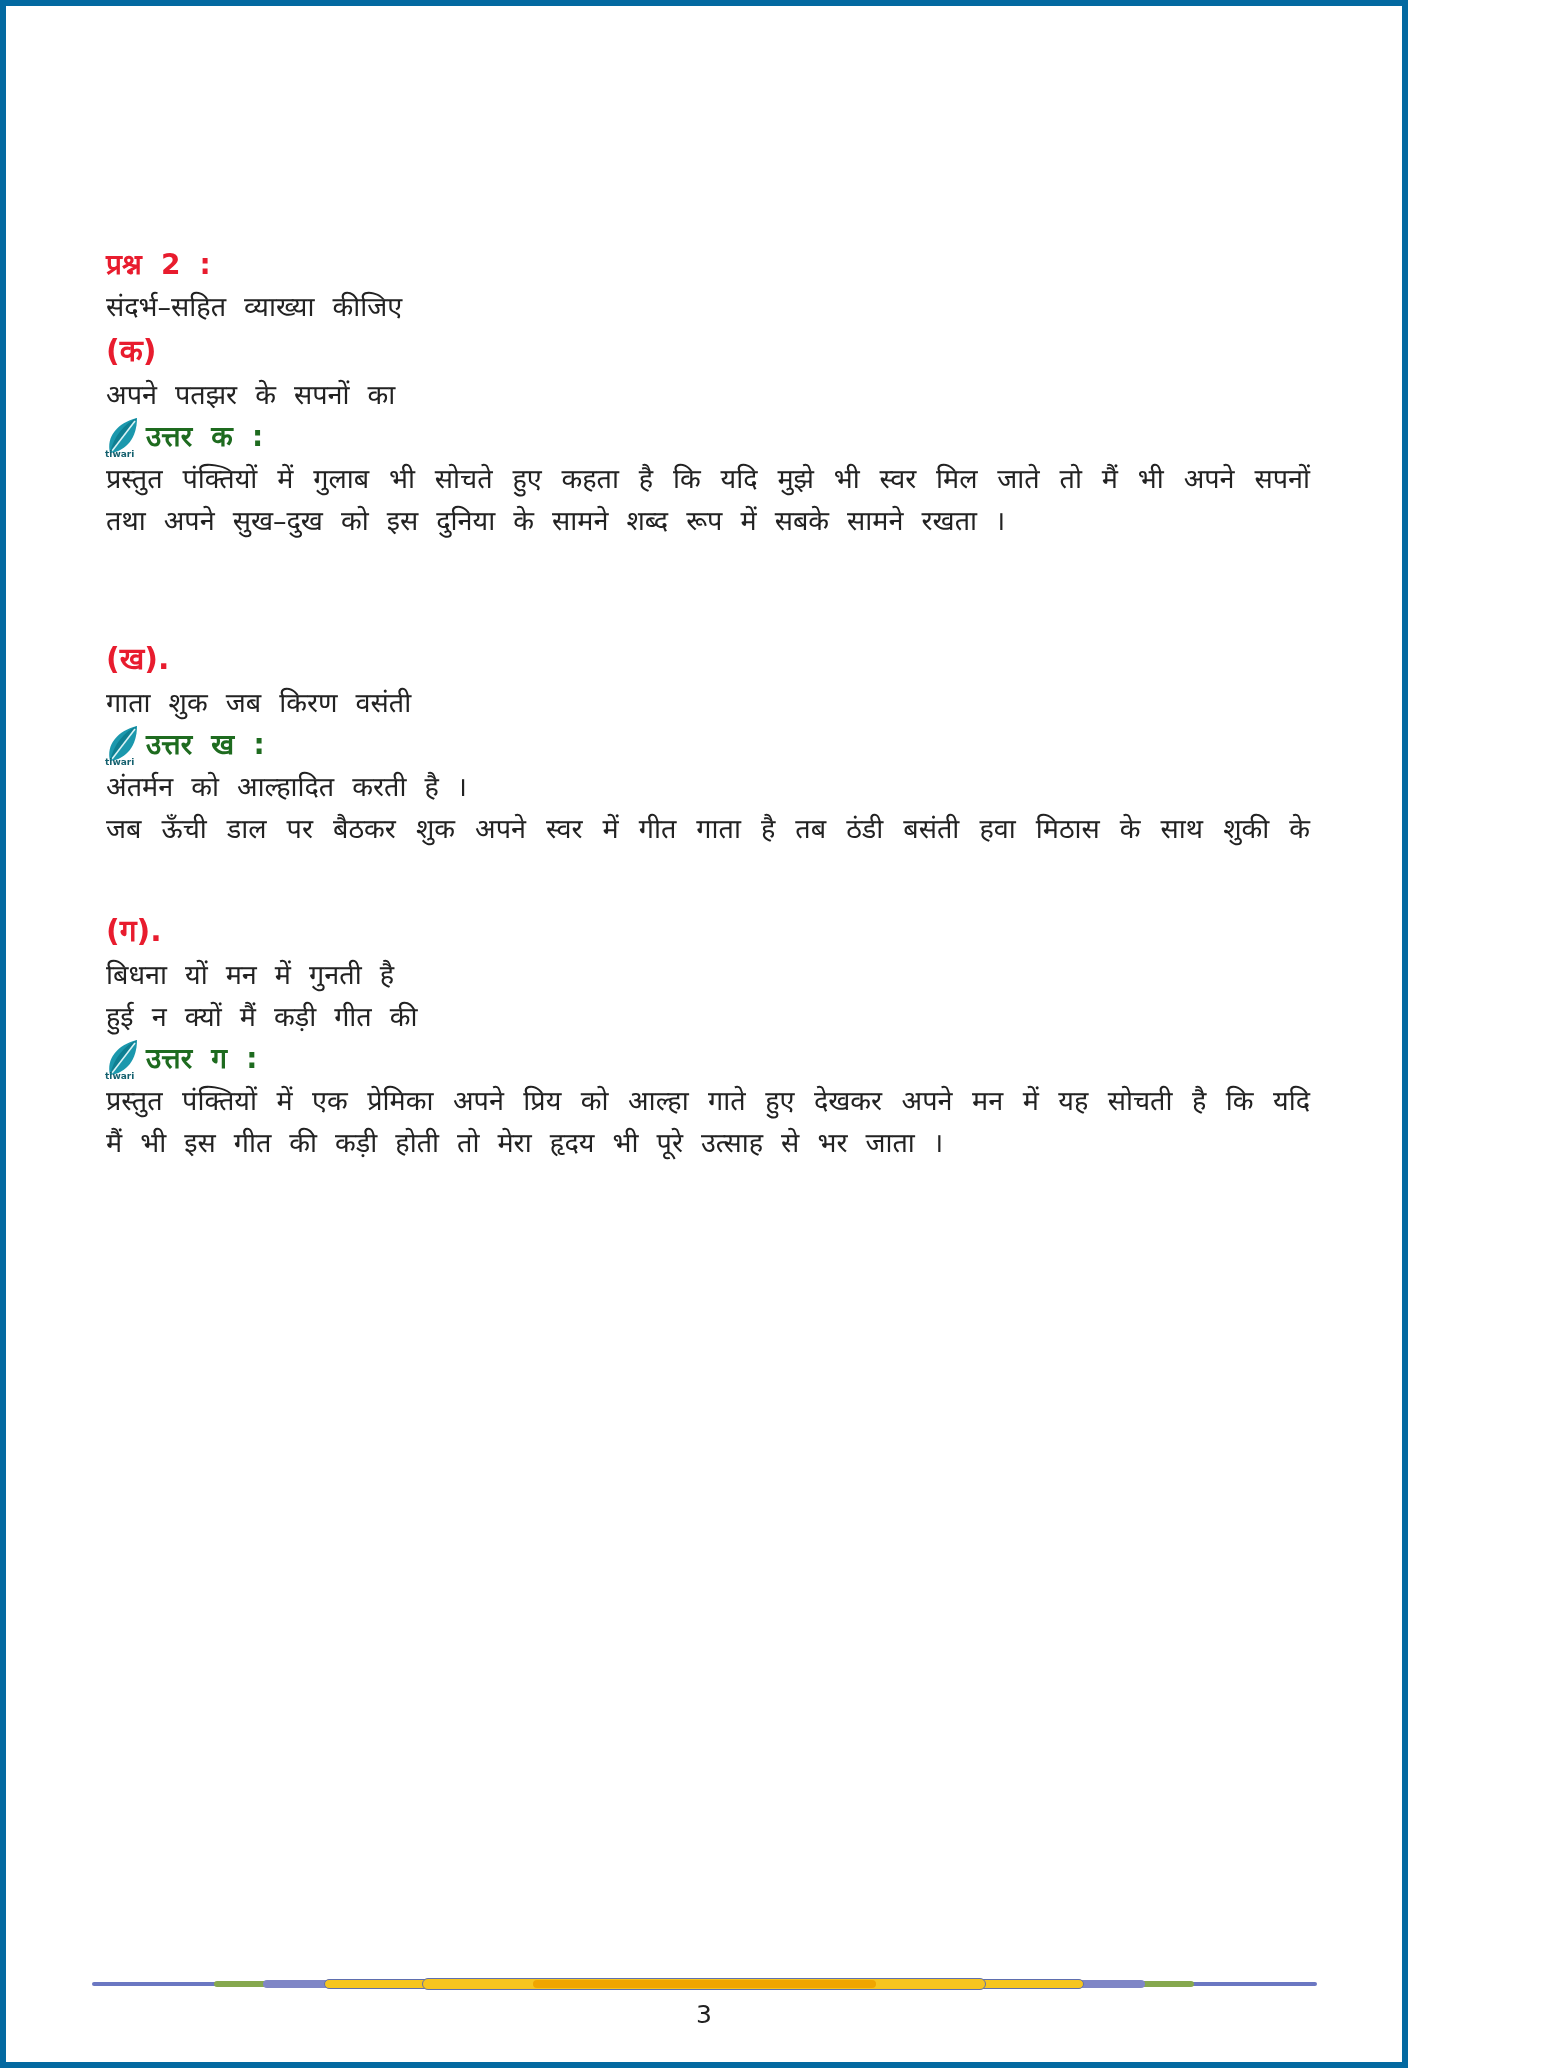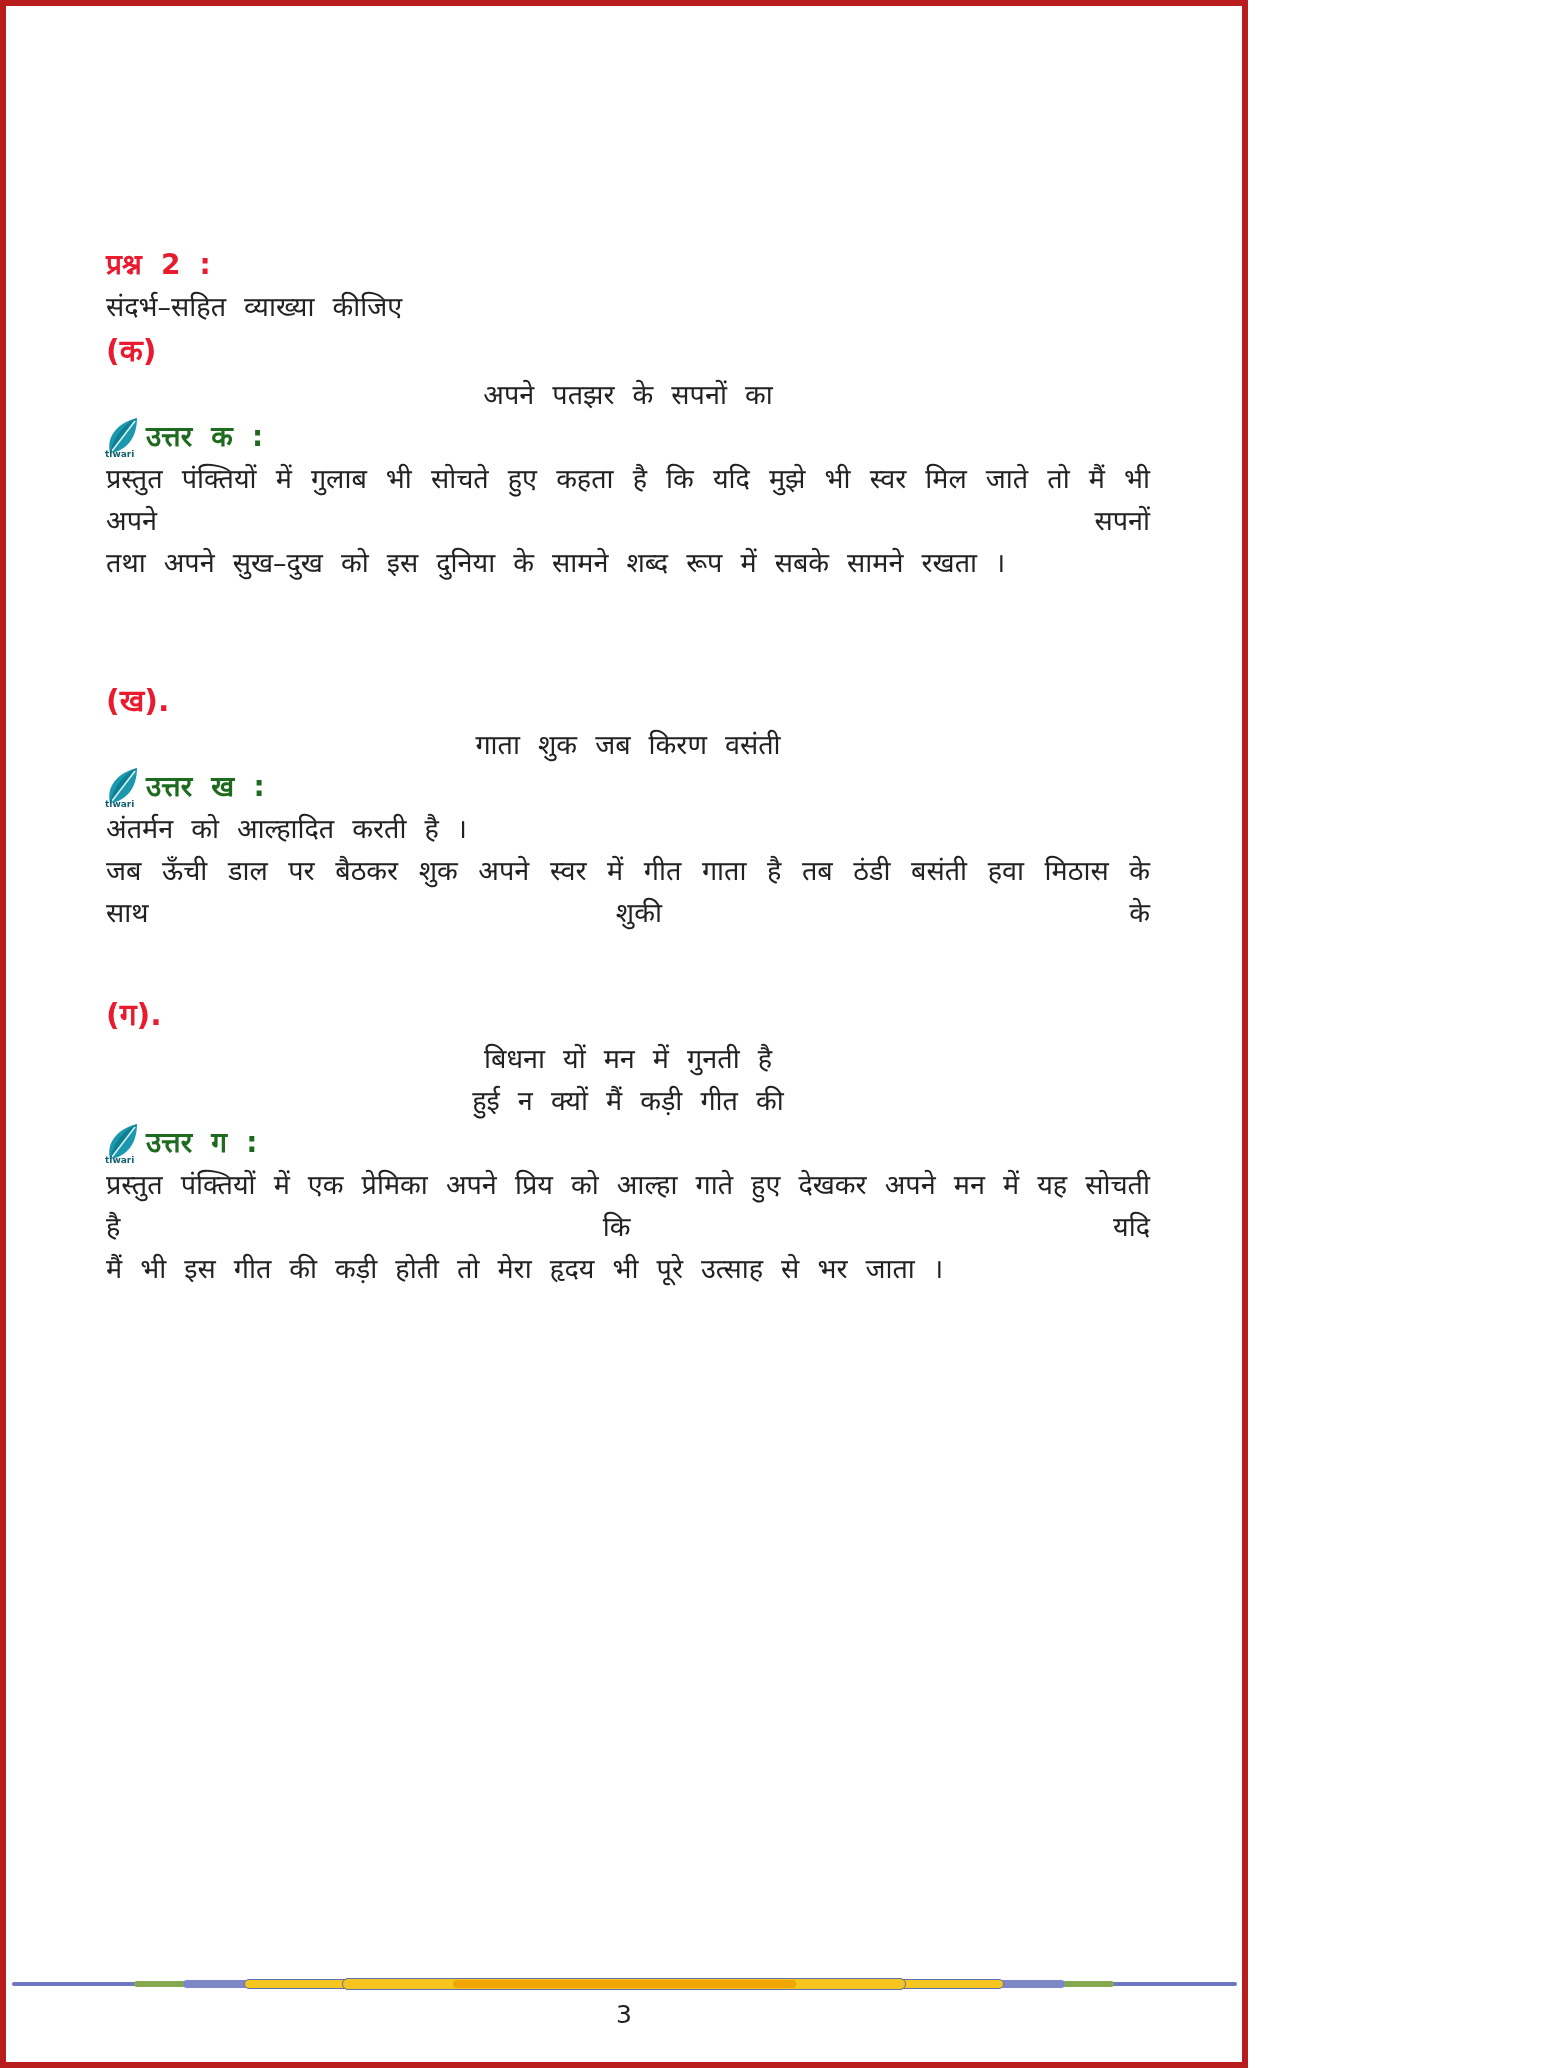--- a/index.html
+++ b/index.html
@@ -1,20 +1,20 @@
 <!DOCTYPE html>
 <html><head>
 <meta charset="utf-8">
 <style>
   html,body{margin:0;padding:0;background:#ffffff;}
   .page{
     position:relative;
-    width:1248px;height:2068px;
+    width:1408px;height:2068px;
     box-sizing:border-box;
-    border:6px solid #b91c1c;
+    border:6px solid #0369a1;
     background:#ffffff;
     font-family:"DejaVu Sans", sans-serif;
     color:#222222;
     overflow:hidden;
   }
   .content{
     padding:238px 92px 0 100px;
     font-size:27px;
     line-height:42px;
     word-spacing:0.35em;
@@ -25,21 +25,21 @@
     font-size:28px;
     line-height:42px;
   }
   .q-sub{line-height:42px;}
   .part-label{
     color:#e81c2e;
     font-weight:bold;
     font-size:30px;
     line-height:46px;
   }
-  .verse{line-height:42px;text-align:center;}
+  .verse{line-height:42px;}
   .ans-head{
     position:relative;
     line-height:42px;
     padding-left:40px;
     color:#1e6b1f;
     font-weight:bold;
     font-size:28px;
   }
   .logo{
     position:absolute;

